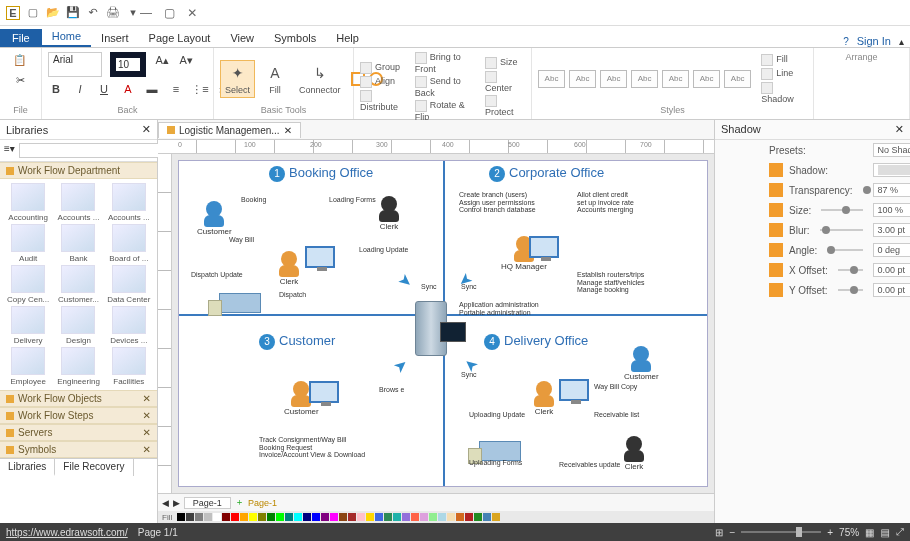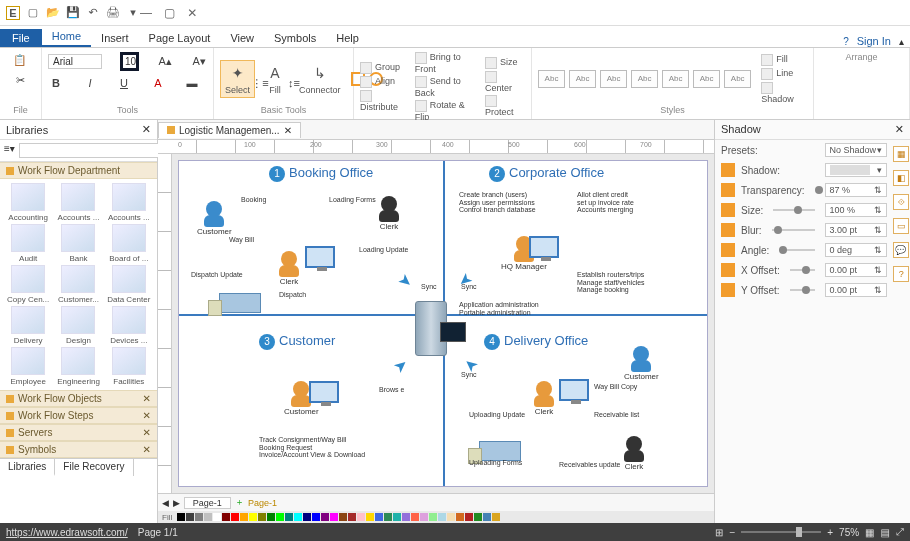--- a/index.html
+++ b/index.html
@@ -23,23 +23,23 @@
 
   
   .ribbon { height: 72px; display: flex; border-bottom: 1px solid #ccc; }
   .group { border-right: 1px solid #e5e5e5; padding: 4px 6px; display: flex; flex-direction: column; justify-content: space-between; }
   .group-label { text-align: center; font-size: 9px; color: #888; }
   .group-body { display: flex; gap: 6px; align-items: center; flex: 1; }
   .iconbtn { width: 16px; height: 16px; font-size: 11px; color: #444; display: inline-flex; align-items: center; justify-content: center; }
   .bigbtn { display: flex; flex-direction: column; align-items: center; gap: 2px; padding: 2px 4px; font-size: 9px; color: #555; }
   .bigbtn .glyph { width: 20px; height: 20px; display: flex; align-items: center; justify-content: center; font-size: 14px; }
   .bigbtn.sel { background: #fde9c8; border: 1px solid #f0b85a; }
-  .fontrow { display: flex; gap: 18px; align-items: center; }
+  .fontrow { display: flex; gap: 8px; }
   .fontname { border: 1px solid #ccc; padding: 1px 4px; width: 54px; font-size: 10px; }
-  .fontsize { border: 3px solid #0f172a; padding: 1px 2px; width: 19px; font-size: 10px; }
+  .fontsize { border: 6px solid #0f172a; padding: 1px 2px; width: 36px; font-size: 10px; }
   .shape-samples { display: flex; gap: 4px; }
   .shape-samples div { width: 14px; height: 14px; border: 2px solid #f29c2c; }
   .shape-samples .circ { border-radius: 50%; }
   .style-sw { width: 28px; height: 18px; border: 1px solid #bbb; background: #fdfdfd; font-size: 8px; color: #888; display: flex; align-items: center; justify-content: center; }
   .vlist { display: flex; flex-direction: column; gap: 2px; font-size: 9px; color: #555; }
   .vlist div::before { content: ""; display: inline-block; width: 10px; height: 10px; background: #eee; margin-right: 3px; vertical-align: middle; border: 1px solid #ccc; }
 
   
   .main { display: flex; height: calc(541px - 26px - 22px - 72px - 18px); }
   .sidebar { width: 158px; border-right: 1px solid #ccc; display: flex; flex-direction: column; }
@@ -94,21 +94,21 @@
 
   
   .rightpanel { width: 196px; border-left: 1px solid #ccc; background: #fafafa; display: flex; flex-direction: column; }
   .rp-hdr { display: flex; justify-content: space-between; padding: 3px 6px; font-size: 11px; border-bottom: 1px solid #ddd; }
   .rp-row { display: flex; align-items: center; gap: 6px; padding: 3px 6px; font-size: 10px; color: #555; }
   .rp-row .field { margin-left: auto; border: 1px solid #ccc; padding: 1px 4px; width: 62px; font-size: 9px; display: flex; justify-content: space-between; align-items: center; background: #fff; }
   .rp-row .sw { width: 14px; height: 14px; background: #f29c2c; }
   .rp-row .sw.grey { background: #ddd; }
   .slider { flex: 1; height: 2px; background: #ccc; position: relative; margin: 0 4px; }
   .slider .knob { width: 8px; height: 8px; background: #888; border-radius: 50%; position: absolute; top: -3px; }
-  .rp-split { display: flex; flex: 1; }
+  .rp-split { display: flex; flex: 1; margin-left: 48px; }
   .rp-content { flex: 1; }
   .rp-iconcol { width: 26px; display: flex; flex-direction: column; gap: 8px; align-items: center; padding-top: 6px; }
   .rp-iconcol span { width: 16px; height: 16px; border: 1px solid #e0b060; background: #fff; font-size: 9px; display: flex; align-items: center; justify-content: center; color: #c47d12; }
 
   
   .status { position: absolute; bottom: 0; left: 0; right: 0; height: 18px; background: #3f3f3f; color: #ddd; display: flex; align-items: center; font-size: 10px; padding: 0 6px; gap: 10px; }
   .status .link { text-decoration: underline; }
   .status .spacer { flex: 1; }
   .status .zoom { display: flex; align-items: center; gap: 6px; }
   .status .zslider { width: 80px; height: 2px; background: #777; position: relative; }
@@ -175,21 +175,21 @@
         <span class="iconbtn">
             <u>U</u>
           </span>
         <span class="iconbtn" style="color:#c00">A</span>
         <span class="iconbtn">▬</span>
         <span class="iconbtn">≡</span>
         <span class="iconbtn">⋮≡</span>
         <span class="iconbtn">↕≡</span>
       </div>
     </div>
-    <div class="group-label">Tools</div>
+    <div class="group-label">Back</div>
   </div>
   <div class="group" style="width:140px">
     <div class="group-body">
       <div class="bigbtn sel">
           <div class="glyph">✦</div>
           <span>Select</span>
         </div>
       <div class="bigbtn">
           <div class="glyph">A</div>
           <span>Fill</span>

